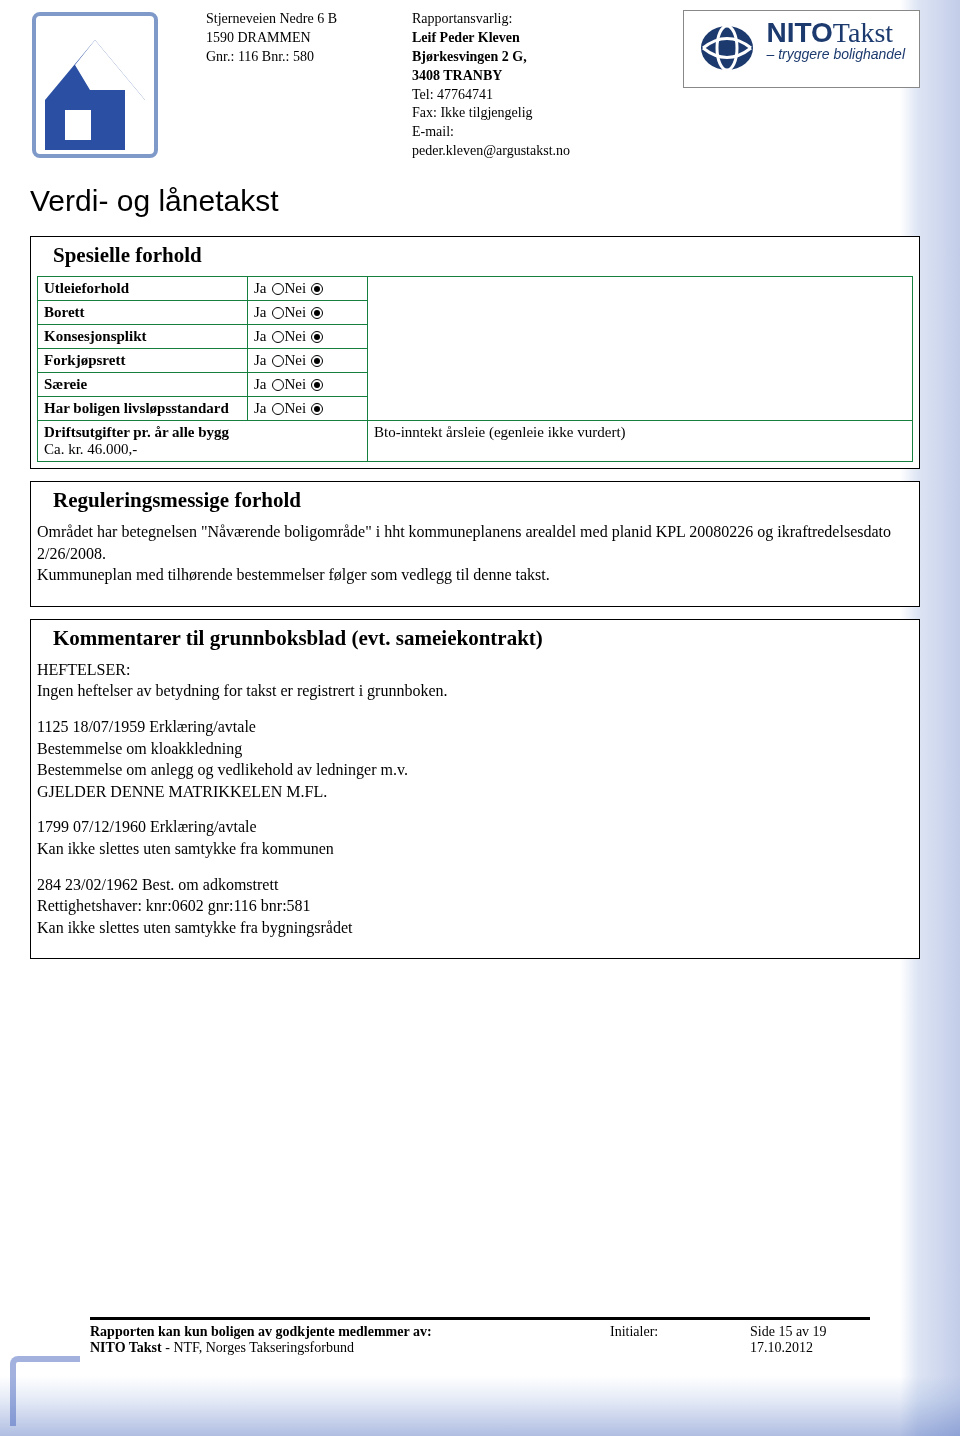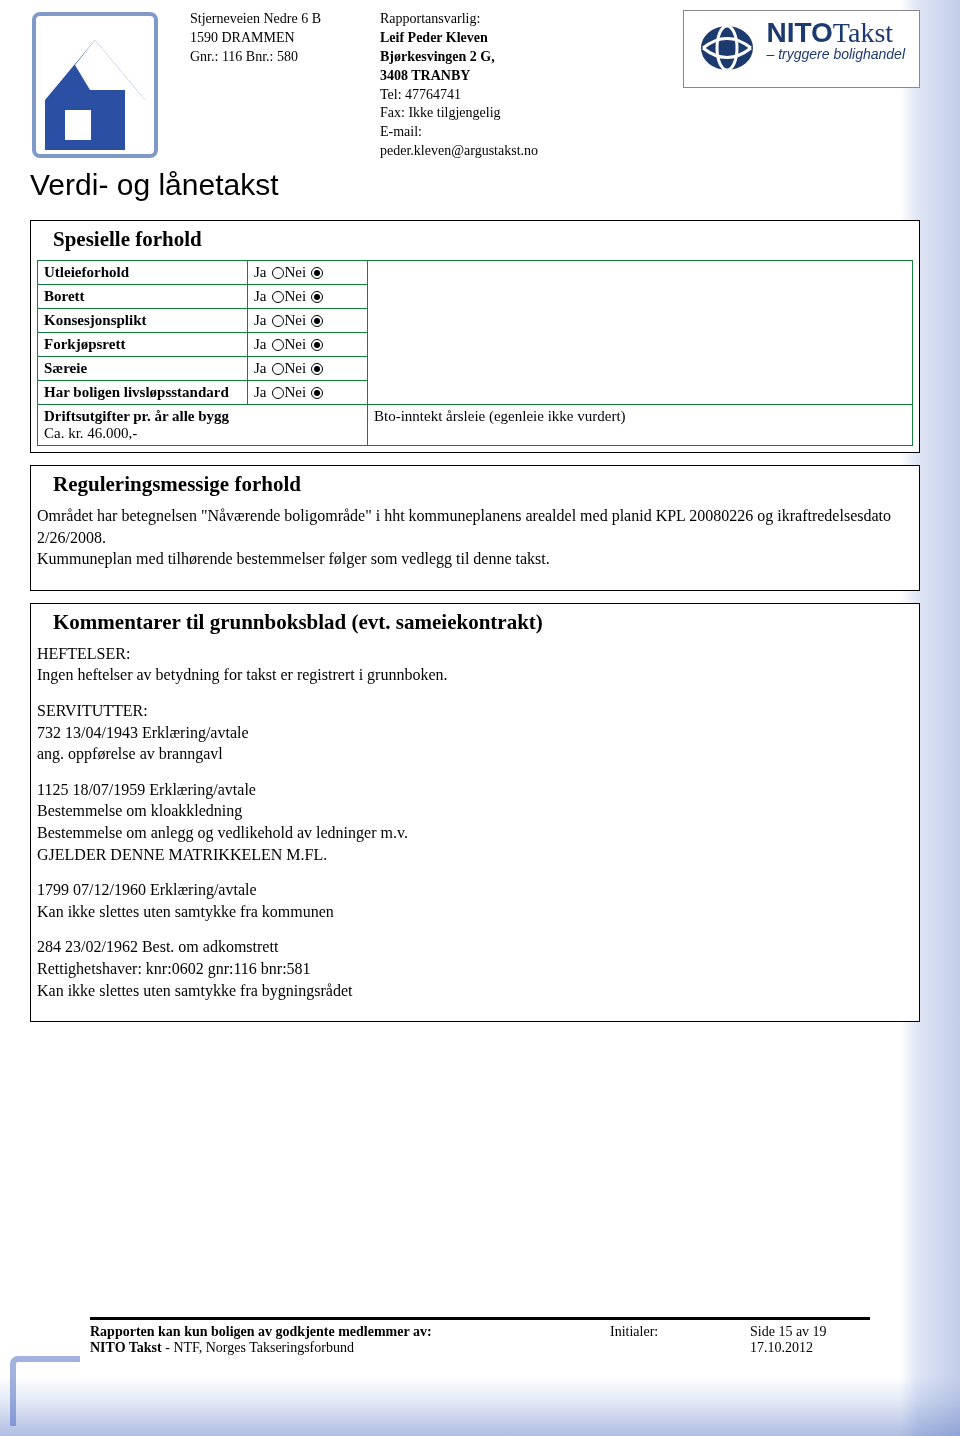--- a/index.html
+++ b/index.html
@@ -38,22 +38,22 @@
     bottom: 10px;
     width: 70px;
     height: 70px;
     border: 6px solid rgba(70,100,190,0.5);
     border-radius: 8px 0 0 0;
     border-right: none;
     border-bottom: none;
   }
   .header {
     display: flex;
-    gap: 20px;
-    margin-bottom: 4px;
+    gap: 36px;
+    margin-bottom: 20px;
   }
   .header .col-logo { flex: 0 0 140px; }
   .header .col-addr { flex: 0 0 170px; font-size: 14px; line-height: 1.35; }
   .header .col-resp { flex: 0 0 230px; font-size: 14px; line-height: 1.35; }
   .header .col-brand { flex: 1; display:flex; justify-content:flex-end; align-items:flex-start; }
   .header .bold { font-weight: bold; }
   .house-logo { width: 130px; height: 150px; }
   .brand-box {
     border: 1px solid #888;
     padding: 8px 14px 10px 14px;
@@ -240,23 +240,20 @@
       <p>Området har betegnelsen "Nåværende boligområde" i hht kommuneplanens arealdel med planid KPL 20080226 og ikraftredelsesdato 2/26/2008.
 Kummuneplan med tilhørende bestemmelser følger som vedlegg til denne takst.</p>
     </div>
   </div>
 
   <div class="section">
     <h2>Kommentarer til grunnboksblad (evt. sameiekontrakt)</h2>
     <div class="body-text">
       <p>HEFTELSER:
 Ingen heftelser av betydning for takst er registrert i grunnboken.</p>
-      <p>SERVITUTTER:
-732 13/04/1943 Erklæring/avtale
-ang. oppførelse av branngavl</p>
       <p>1125 18/07/1959 Erklæring/avtale
 Bestemmelse om kloakkledning
 Bestemmelse om anlegg og vedlikehold av ledninger m.v.
 GJELDER DENNE MATRIKKELEN M.FL.</p>
       <p>1799 07/12/1960 Erklæring/avtale
 Kan ikke slettes uten samtykke fra kommunen</p>
       <p>284 23/02/1962 Best. om adkomstrett
 Rettighetshaver: knr:0602 gnr:116 bnr:581
 Kan ikke slettes uten samtykke fra bygningsrådet</p>
     </div>

